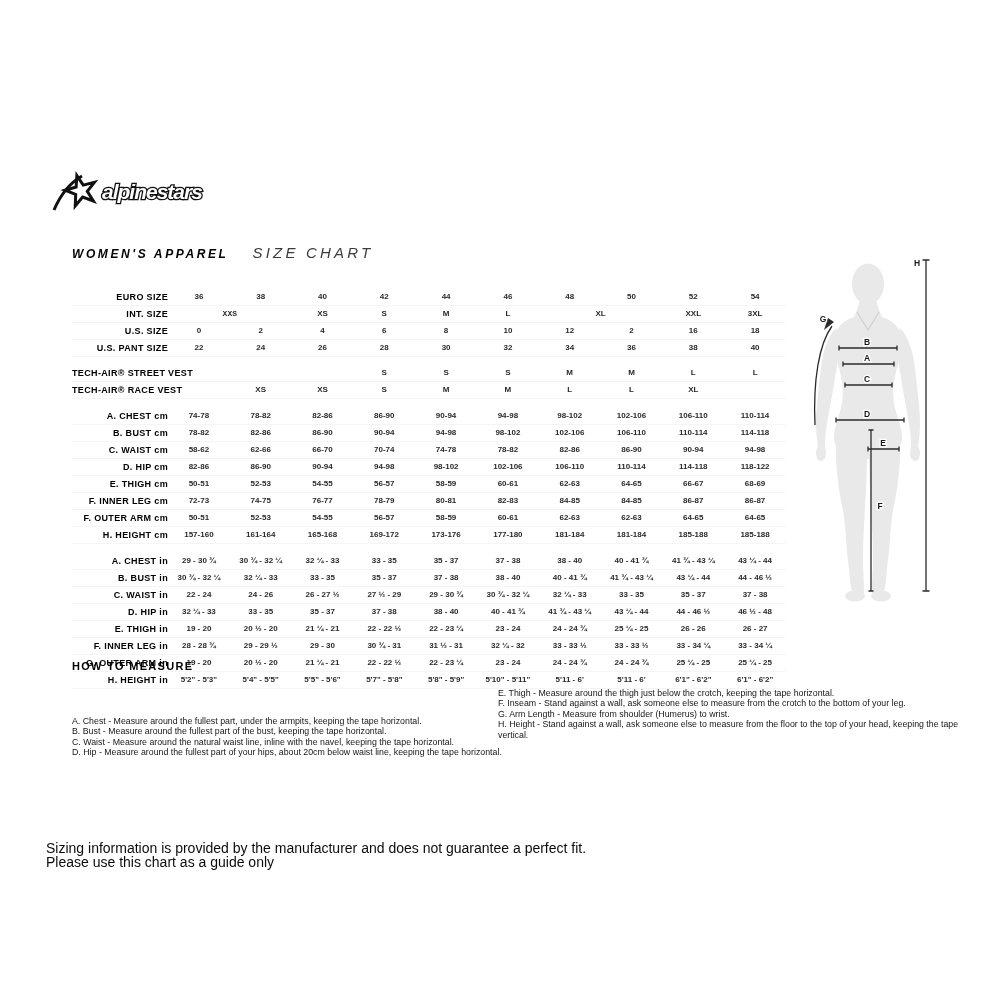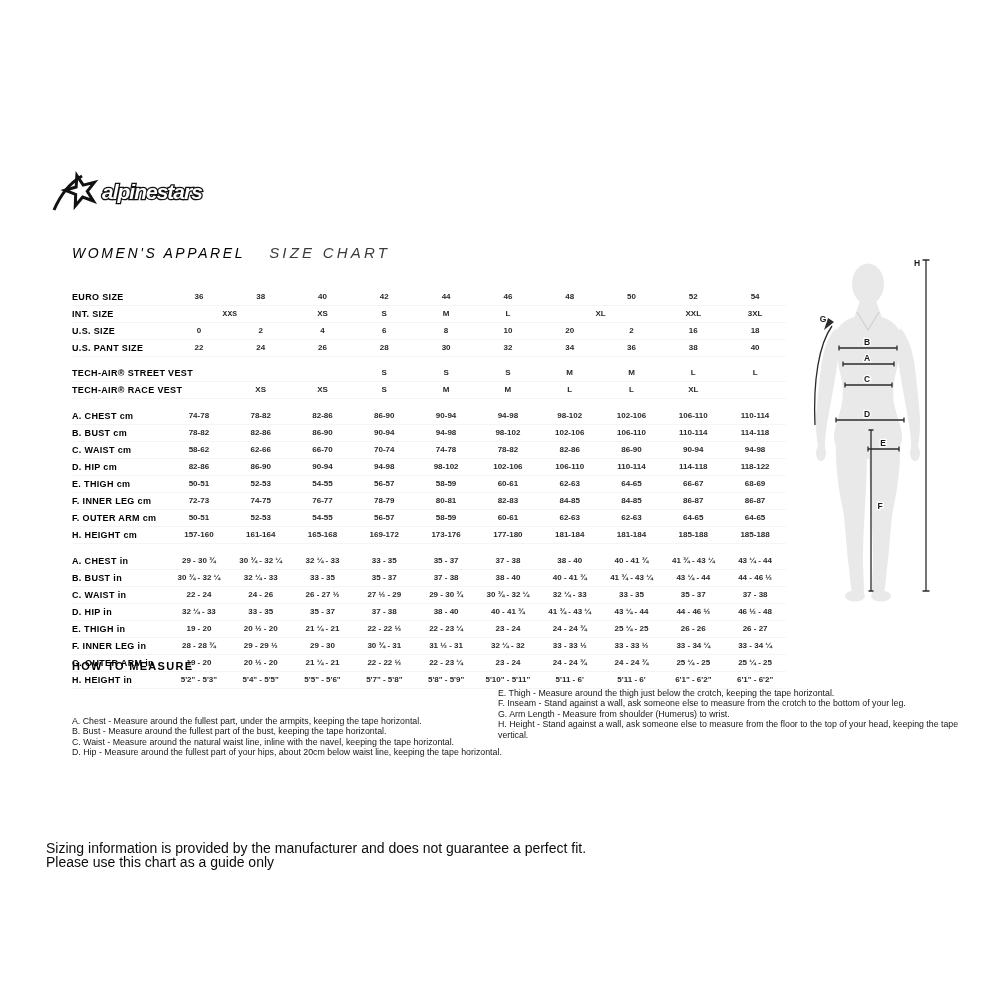--- a/index.html
+++ b/index.html
@@ -7,36 +7,36 @@
     width:1000px;height:1000px;background:#ffffff;position:relative;
     font-family:"Liberation Sans",sans-serif;color:#111;overflow:hidden;
   }
   .abs{position:absolute;}
 
   
   #logo{left:50px;top:166px;width:180px;height:54px;}
 
   
   #page-title{left:72px;top:244px;white-space:nowrap;font-style:italic;}
-  #page-title .t-primary{font-weight:400;font-size:14px;letter-spacing:2.6px;color:#000;}
+  #page-title .t-primary{font-weight:700;font-size:12px;letter-spacing:2.6px;color:#000;}
   #page-title .t-secondary{font-weight:400;font-size:15px;letter-spacing:3.2px;color:#3c3c3c;margin-left:24px;}
 
   
   #size-table{left:72px;top:289px;width:714px;}
   .tsec{margin:0 0 0 0;}
   .tsec[data-name="table-section-sizes"]{margin-bottom:8px;}
   .tsec[data-name="table-section-tech-air"]{margin-bottom:9px;}
   .tsec[data-name="table-section-centimeters"]{margin-bottom:9px;}
   .trow{
     display:grid;grid-template-columns:96px repeat(10,1fr);
     height:16px;line-height:16px;border-bottom:1px solid #f5f5f5;
   }
   .trow .lbl{
     font-weight:700;font-size:9px;letter-spacing:0.35px;color:#000;
-    white-space:nowrap;text-align:left;
+    white-space:nowrap;text-align:right;
   }
   .trow .cell{
     text-align:center;font-size:8px;font-weight:700;color:#2a2a2a;
     white-space:nowrap;
   }
 
   
   #figure{left:810px;top:248px;width:180px;height:362px;}
 
   
@@ -94,21 +94,21 @@
           <div class="cell" data-name="table-cell">3XL</div>
         </div>
         <div class="trow" data-name="table-row">
           <div class="lbl" data-name="row-label">U.S. SIZE</div>
           <div class="cell" data-name="table-cell">0</div>
           <div class="cell" data-name="table-cell">2</div>
           <div class="cell" data-name="table-cell">4</div>
           <div class="cell" data-name="table-cell">6</div>
           <div class="cell" data-name="table-cell">8</div>
           <div class="cell" data-name="table-cell">10</div>
-          <div class="cell" data-name="table-cell">20</div>
+          <div class="cell" data-name="table-cell">12</div>
           <div class="cell" data-name="table-cell">2</div>
           <div class="cell" data-name="table-cell">16</div>
           <div class="cell" data-name="table-cell">18</div>
         </div>
         <div class="trow" data-name="table-row">
           <div class="lbl" data-name="row-label">U.S. PANT SIZE</div>
           <div class="cell" data-name="table-cell">22</div>
           <div class="cell" data-name="table-cell">24</div>
           <div class="cell" data-name="table-cell">26</div>
           <div class="cell" data-name="table-cell">28</div>

